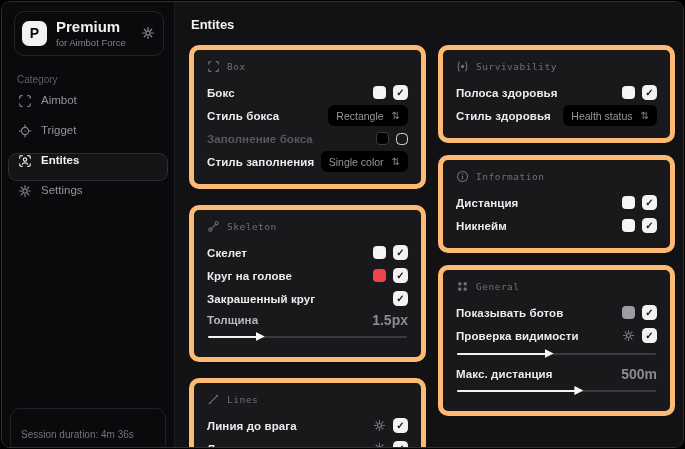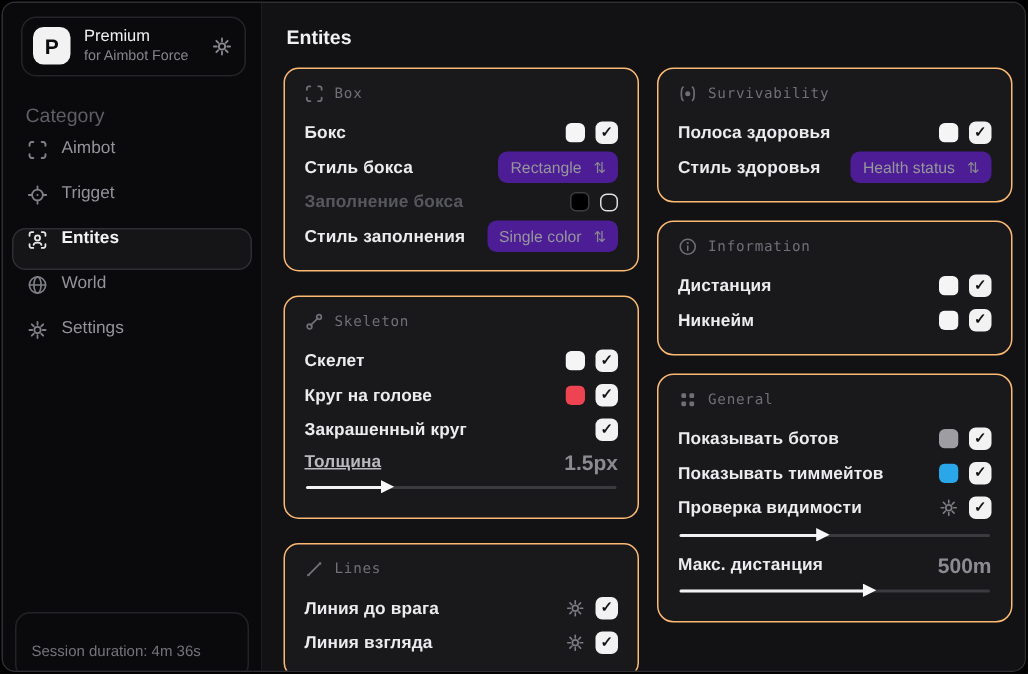--- a/index.html
+++ b/index.html
@@ -8,61 +8,61 @@
           display:flex;overflow:hidden;background:#0a0a0c;}
 
   
   .sidebar{width:173px;min-width:173px;box-sizing:border-box;border-right:1px solid #1d1d21;
            display:flex;flex-direction:column;padding:9px 0 0 0;background:#0a0a0c;}
   .logo-card{display:flex;align-items:center;gap:9px;margin:0 10px 6px 12px;padding:6px 8px 6px 7px;
              border:1px solid #242428;border-radius:10px;}
   .logo-badge{width:25px;height:25px;border-radius:7px;background:#f2f2f3;color:#0c0c0e;font-weight:700;
               font-size:14px;display:flex;align-items:center;justify-content:center;}
   .logo-text{flex:1;line-height:1.25;}
-  .logo-title{font-size:11px;font-weight:400;color:#f0f0f2;}
+  .logo-title{font-size:15px;font-weight:700;color:#f0f0f2;}
   .logo-sub{font-size:9.5px;color:#84848b;}
   .logo-gear{color:#8a8a90;display:flex;}
-  .category-label{font-size:13px;color:#5e5e65;margin:12px 0 8px 15px;}
+  .category-label{font-size:10px;color:#5e5e65;margin:12px 0 8px 15px;}
   .nav{display:flex;flex-direction:column;gap:2px;padding:0 6px;}
   .nav-item{display:flex;gap:9px;height:26px;padding:0 9px;border-radius:9px;
             color:#93939a;font-size:11.5px;border:1px solid transparent;cursor:default;}
   .nav-item .nav-icon{display:flex;color:#808088;}
   .nav-item.active{border-color:#2e2e33;background:#151518;color:#f2f2f4;font-weight:700;}
   .nav-item.active .nav-icon{color:#e8e8ea;}
   .session-card{margin:auto 8px -6px 8px;border:1px solid #232327;border-radius:10px;
                 padding:20px 10px 12px 10px;font-size:10px;color:#74747b;}
 
   
   .main{flex:1;background:#121214;padding:13px 16px 0 14px;box-sizing:border-box;}
   .page-title{font-size:13px;font-weight:700;color:#f2f2f4;margin:2px 0 13px 2px;}
   .columns{display:flex;gap:12px;}
   .col{display:flex;flex-direction:column;width:237px;}
   .col-left .panel{margin-bottom:16px;}
-  .col-right .panel{margin-bottom:12px;border-radius:11px;}
-  .panel{background:#19191c;border:1px solid #fdba74;border-radius:10px;padding:10px 13px 11px 13px;box-sizing:border-box;}
+  .col-right .panel{margin-bottom:12px;}
+  .panel{background:#19191c;border:5px solid #fdba74;border-radius:10px;padding:10px 13px 11px 13px;box-sizing:border-box;}
   .panel-header{display:flex;align-items:center;gap:7px;margin-bottom:8px;color:#6f6f76;}
   .panel-title{font-family:"DejaVu Sans Mono",monospace;font-size:9.5px;letter-spacing:.5px;}
   .p-icon{display:flex;color:#6f6f76;}
 
   .row{display:flex;align-items:center;justify-content:space-between;height:23px;}
   .row-label{font-size:11.5px;font-weight:700;color:#ececef;letter-spacing:.1px;}
   .row-label.dim{color:#57575e;}
-  .row-label.soft{color:#b9b9bf;text-decoration:underline;}
+  .row-label.soft{color:#b9b9bf;}
   .row-value{font-size:14px;font-weight:600;color:#8b8b92;}
   .controls{display:flex;align-items:center;gap:7px;}
 
   .swatch{width:13px;height:13px;border-radius:4px;border:1px solid transparent;padding:0;cursor:pointer;}
   .swatch.black{border-color:#3c3c41;}
   .checkbox{width:15px;height:15px;border-radius:4.5px;background:#f2f2f3;border:none;padding:0;cursor:pointer;
             display:flex;align-items:center;justify-content:center;}
   .checkbox::after{content:"✓";font-size:10px;font-weight:700;color:#131316;line-height:1;}
   .checkbox.unchecked{background:transparent;border:1.6px solid #dedee1;width:12px;height:12px;}
   .checkbox.unchecked::after{content:"";}
 
-  .select-btn{display:flex;align-items:center;gap:8px;height:21px;padding:0 8px;background:#4c1d95;
+  .select-btn{display:flex;align-items:center;gap:8px;height:21px;padding:0 8px;background:#000000;
               border:none;border-radius:6px;color:#96969d;font-size:10.5px;cursor:pointer;
               font-family:"Liberation Sans",sans-serif;}
   .updown{font-size:10px;color:#8a8a91;}
 
   .gear-btn{background:none;border:none;padding:0;display:flex;color:#7c7c83;cursor:pointer;}
 
   .slider-row{height:20px;}
   .slider{position:relative;height:9px;margin:2px 1px 5px 1px;cursor:pointer;}
   .slider-track{position:absolute;top:3.5px;left:0;right:0;height:2.5px;border-radius:2px;background:#3a3a3f;}
   .slider-fill{position:absolute;top:3.5px;left:0;height:2.5px;border-radius:2px;background:#f2f2f3;}
@@ -163,28 +163,20 @@
         <span class="nav-icon">
           <svg width="14" height="14" viewBox="0 0 14 14">
               <use href="#i-person-scan"></use>
             </svg>
           </span>
         <span class="nav-label">Entites</span>
       </div>
       <div class="nav-item">
         <span class="nav-icon">
           <svg width="14" height="14" viewBox="0 0 14 14">
-              <use href="#i-globe"></use>
-            </svg>
-          </span>
-        <span class="nav-label">World</span>
-      </div>
-      <div class="nav-item">
-        <span class="nav-icon">
-          <svg width="14" height="14" viewBox="0 0 14 14">
               <use href="#i-gear"></use>
             </svg>
           </span>
         <span class="nav-label">Settings</span>
       </div>
     </nav>
 
     <div class="session-card">
       <span>Session duration: 4m 36s</span>
     </div>
@@ -372,27 +364,20 @@
             <span class="panel-title">General</span>
           </div>
           <div class="row">
             <span class="row-label">Показывать ботов</span>
             <div class="controls">
               <button class="swatch" style="background:#9e9ea2"></button>
               <button class="checkbox"></button>
             </div>
           </div>
           <div class="row">
-            <span class="row-label">Показывать тиммейтов</span>
-            <div class="controls">
-              <button class="swatch" style="background:#2aa7e8"></button>
-              <button class="checkbox"></button>
-            </div>
-          </div>
-          <div class="row">
             <span class="row-label">Проверка видимости</span>
             <div class="controls">
               <button class="gear-btn">
                 <svg width="13" height="13" viewBox="0 0 14 14">
                     <use href="#i-gear"></use>
                   </svg>
                 </button>
               <button class="checkbox"></button>
             </div>
           </div>

